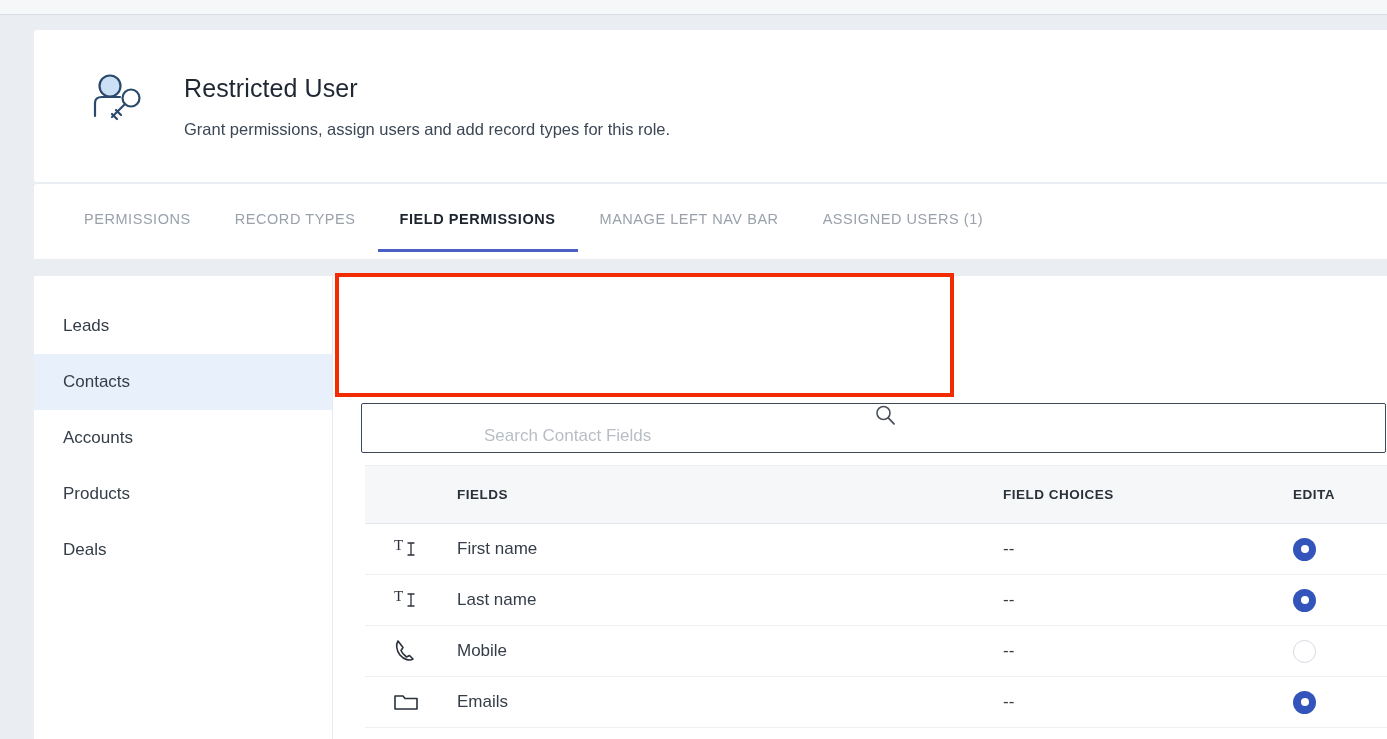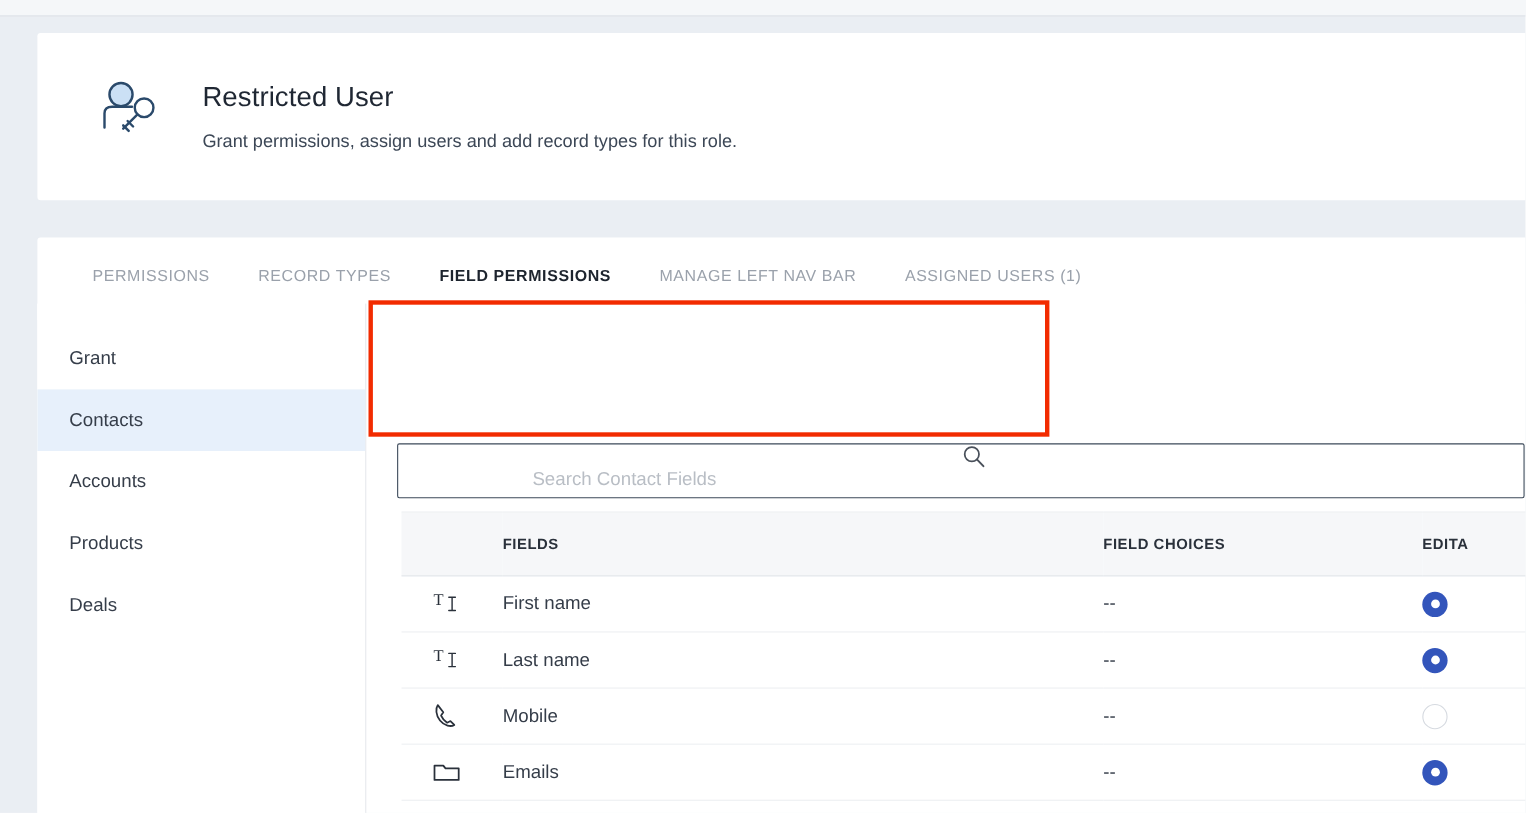--- a/index.html
+++ b/index.html
@@ -48,21 +48,21 @@
     margin-top: 14px;
     font-size: 16.5px;
     color: #3c4756;
     font-weight: 400;
     line-height: 22px;
   }
 
   
   .tab-card {
     position: absolute;
-    left: 34px; top: 216px;
+    left: 34px; top: 184px;
     width: 1353px; height: 75px;
     background: #ffffff;
     border-radius: 3px 0 0 0;
   }
   .tab-strip {
     position: absolute;
     left: 28px; top: 0;
     height: 75px;
     display: flex;
     align-items: flex-start;
@@ -303,21 +303,21 @@
       <div class="tab active">FIELD PERMISSIONS</div>
       <div class="tab">MANAGE LEFT NAV BAR</div>
       <div class="tab">ASSIGNED USERS (1)</div>
     </div>
   </div>
 
   <div class="content-card">
 
     <div class="side-nav">
       <div class="side-item">
-        <span>Grant</span>
+        <span>Leads</span>
       </div>
       <div class="side-item active">
         <span>Contacts</span>
       </div>
       <div class="side-item">
         <span>Accounts</span>
       </div>
       <div class="side-item">
         <span>Products</span>
       </div>

